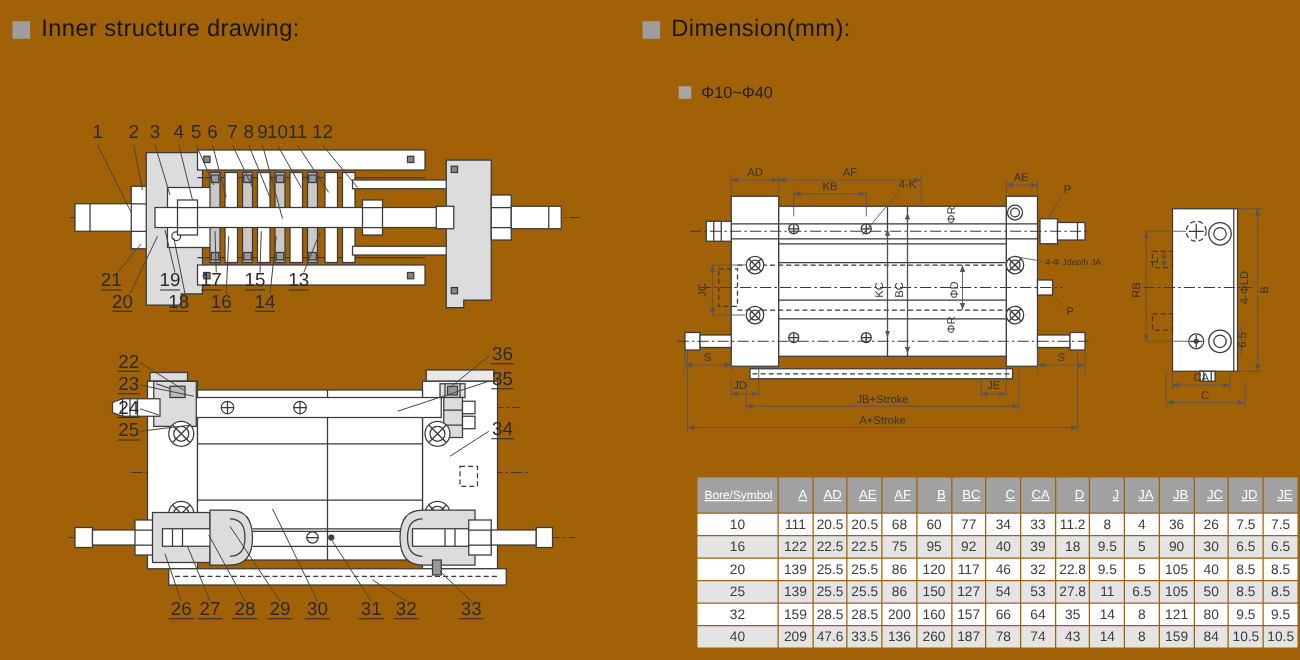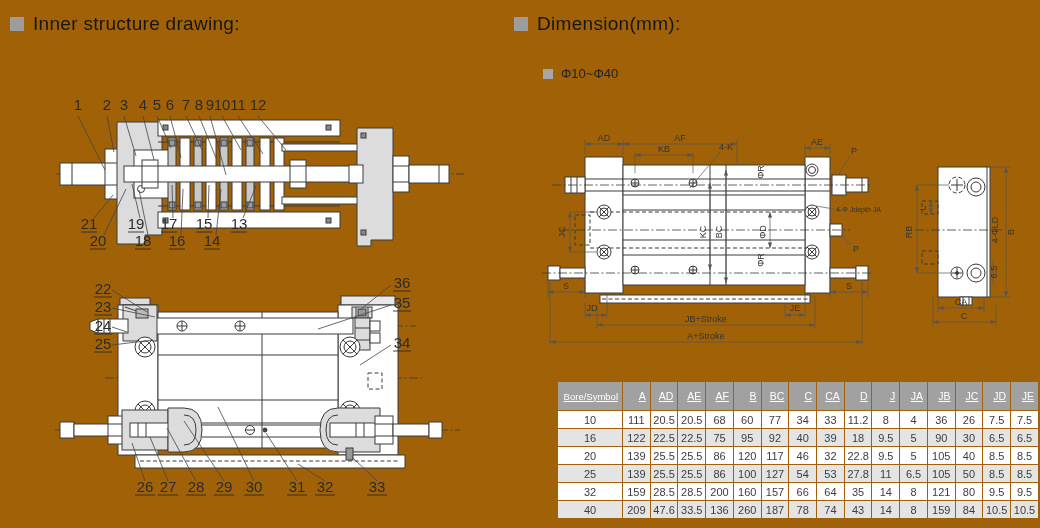--- a/index.html
+++ b/index.html
@@ -471,21 +471,21 @@
             <td>40</td>
             <td>8.5</td>
             <td>8.5</td>
           </tr>
           <tr>
             <td>25</td>
             <td>139</td>
             <td>25.5</td>
             <td>25.5</td>
             <td>86</td>
-            <td>100</td>
+            <td>150</td>
             <td>127</td>
             <td>54</td>
             <td>53</td>
             <td>27.8</td>
             <td>11</td>
             <td>6.5</td>
             <td>105</td>
             <td>50</td>
             <td>8.5</td>
             <td>8.5</td>

